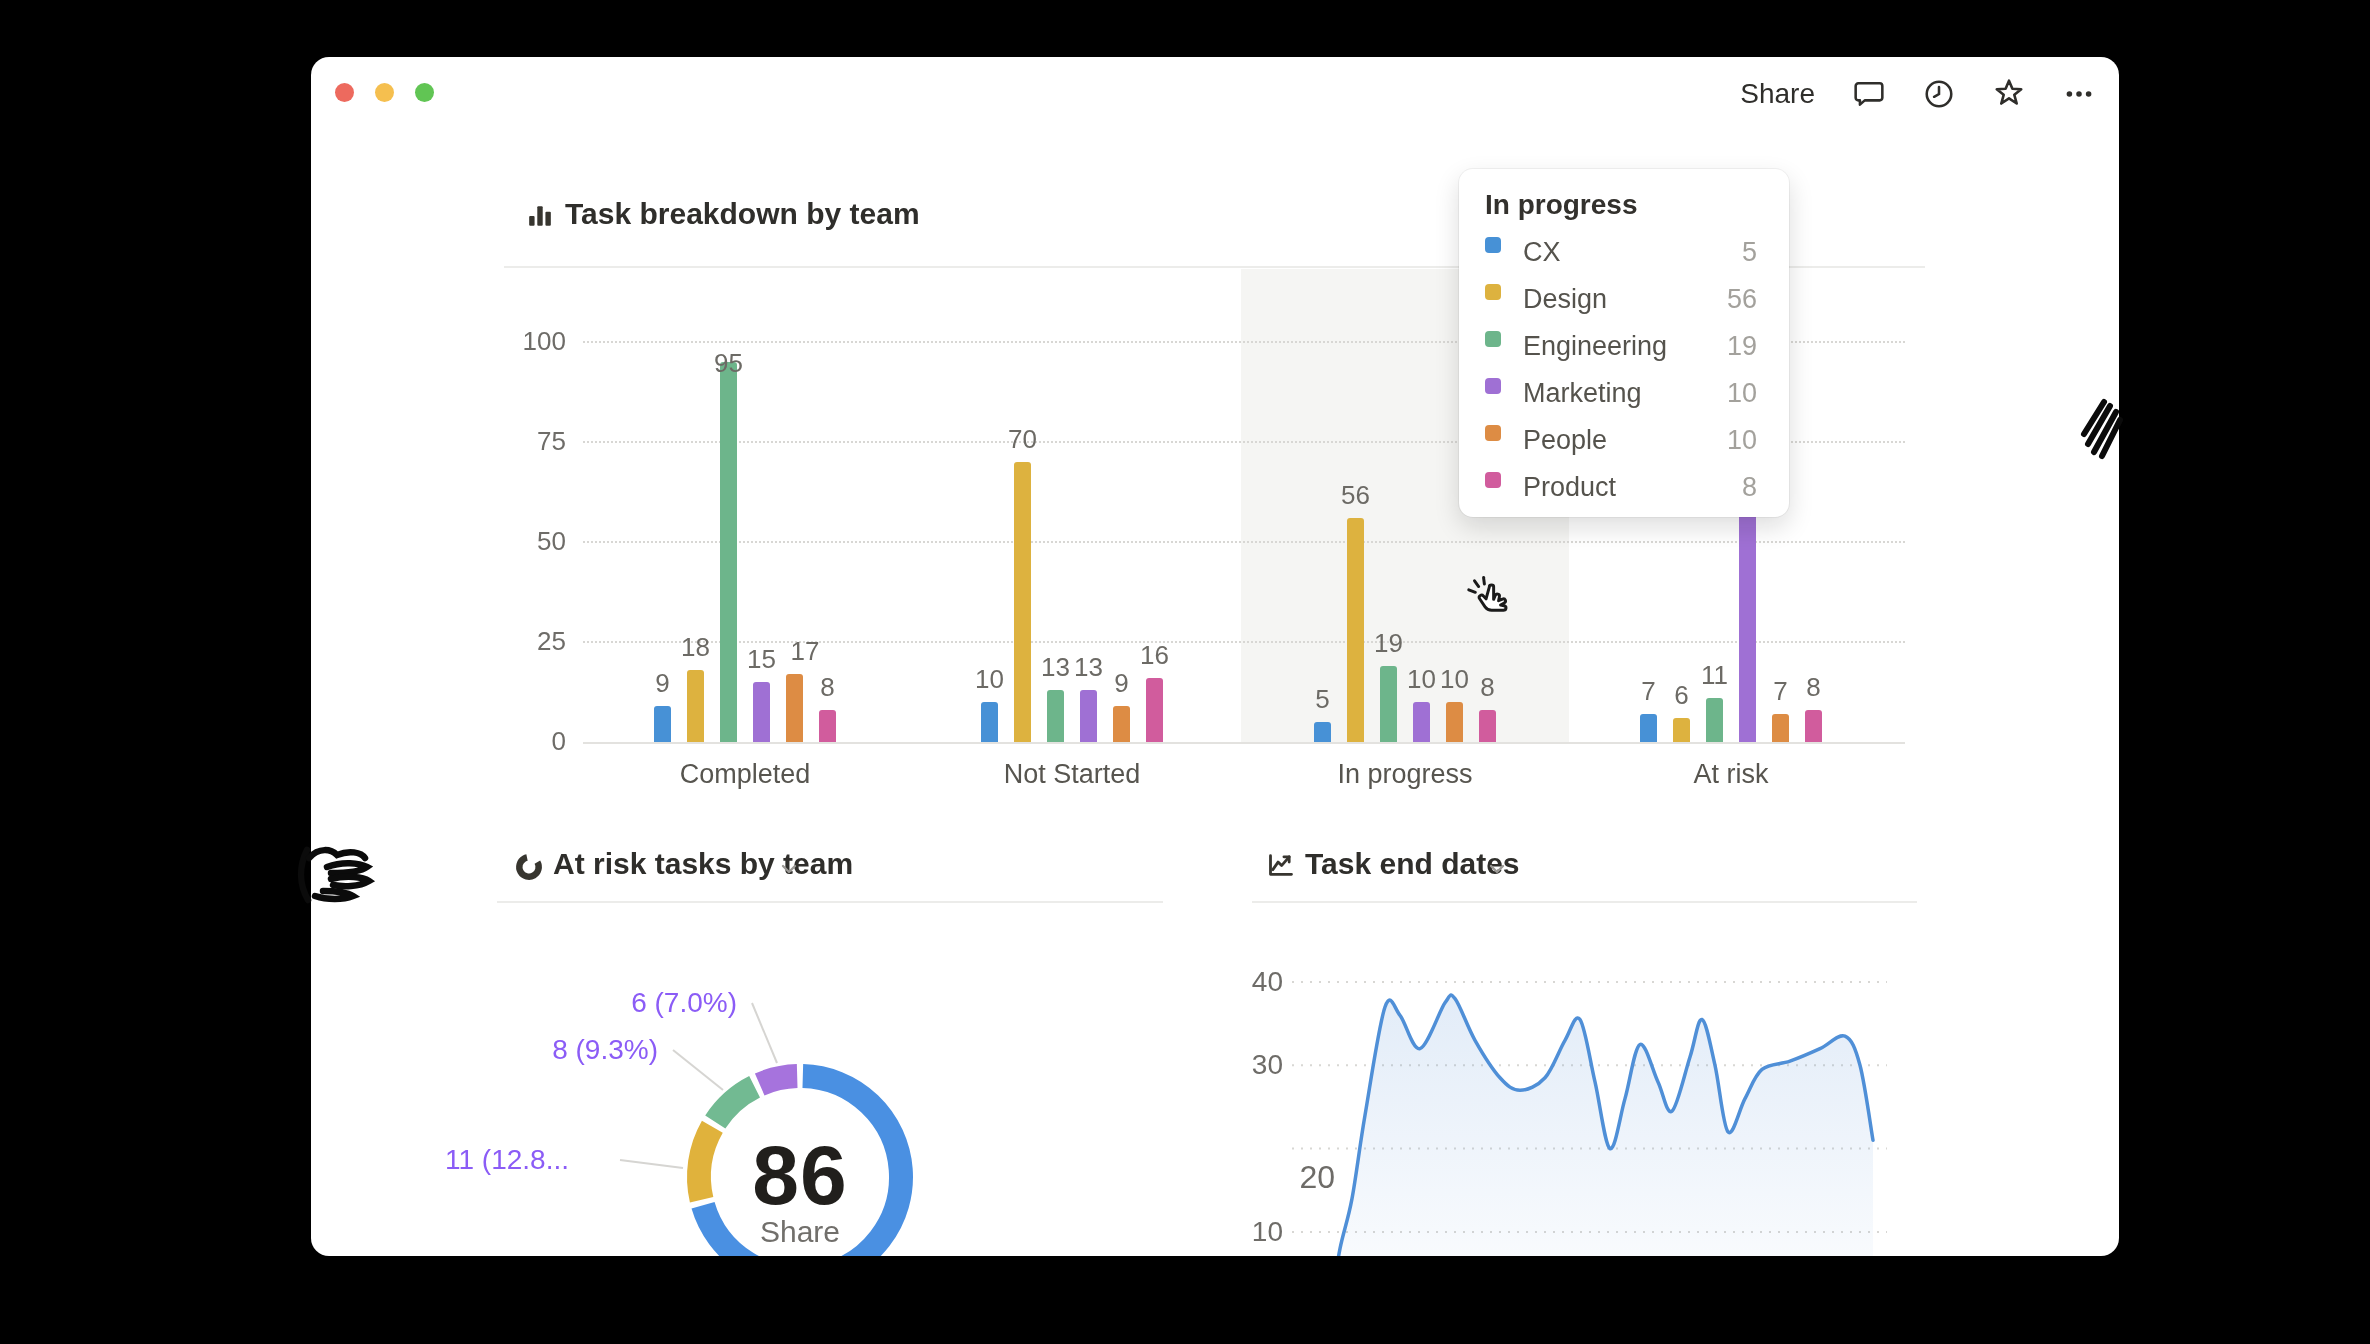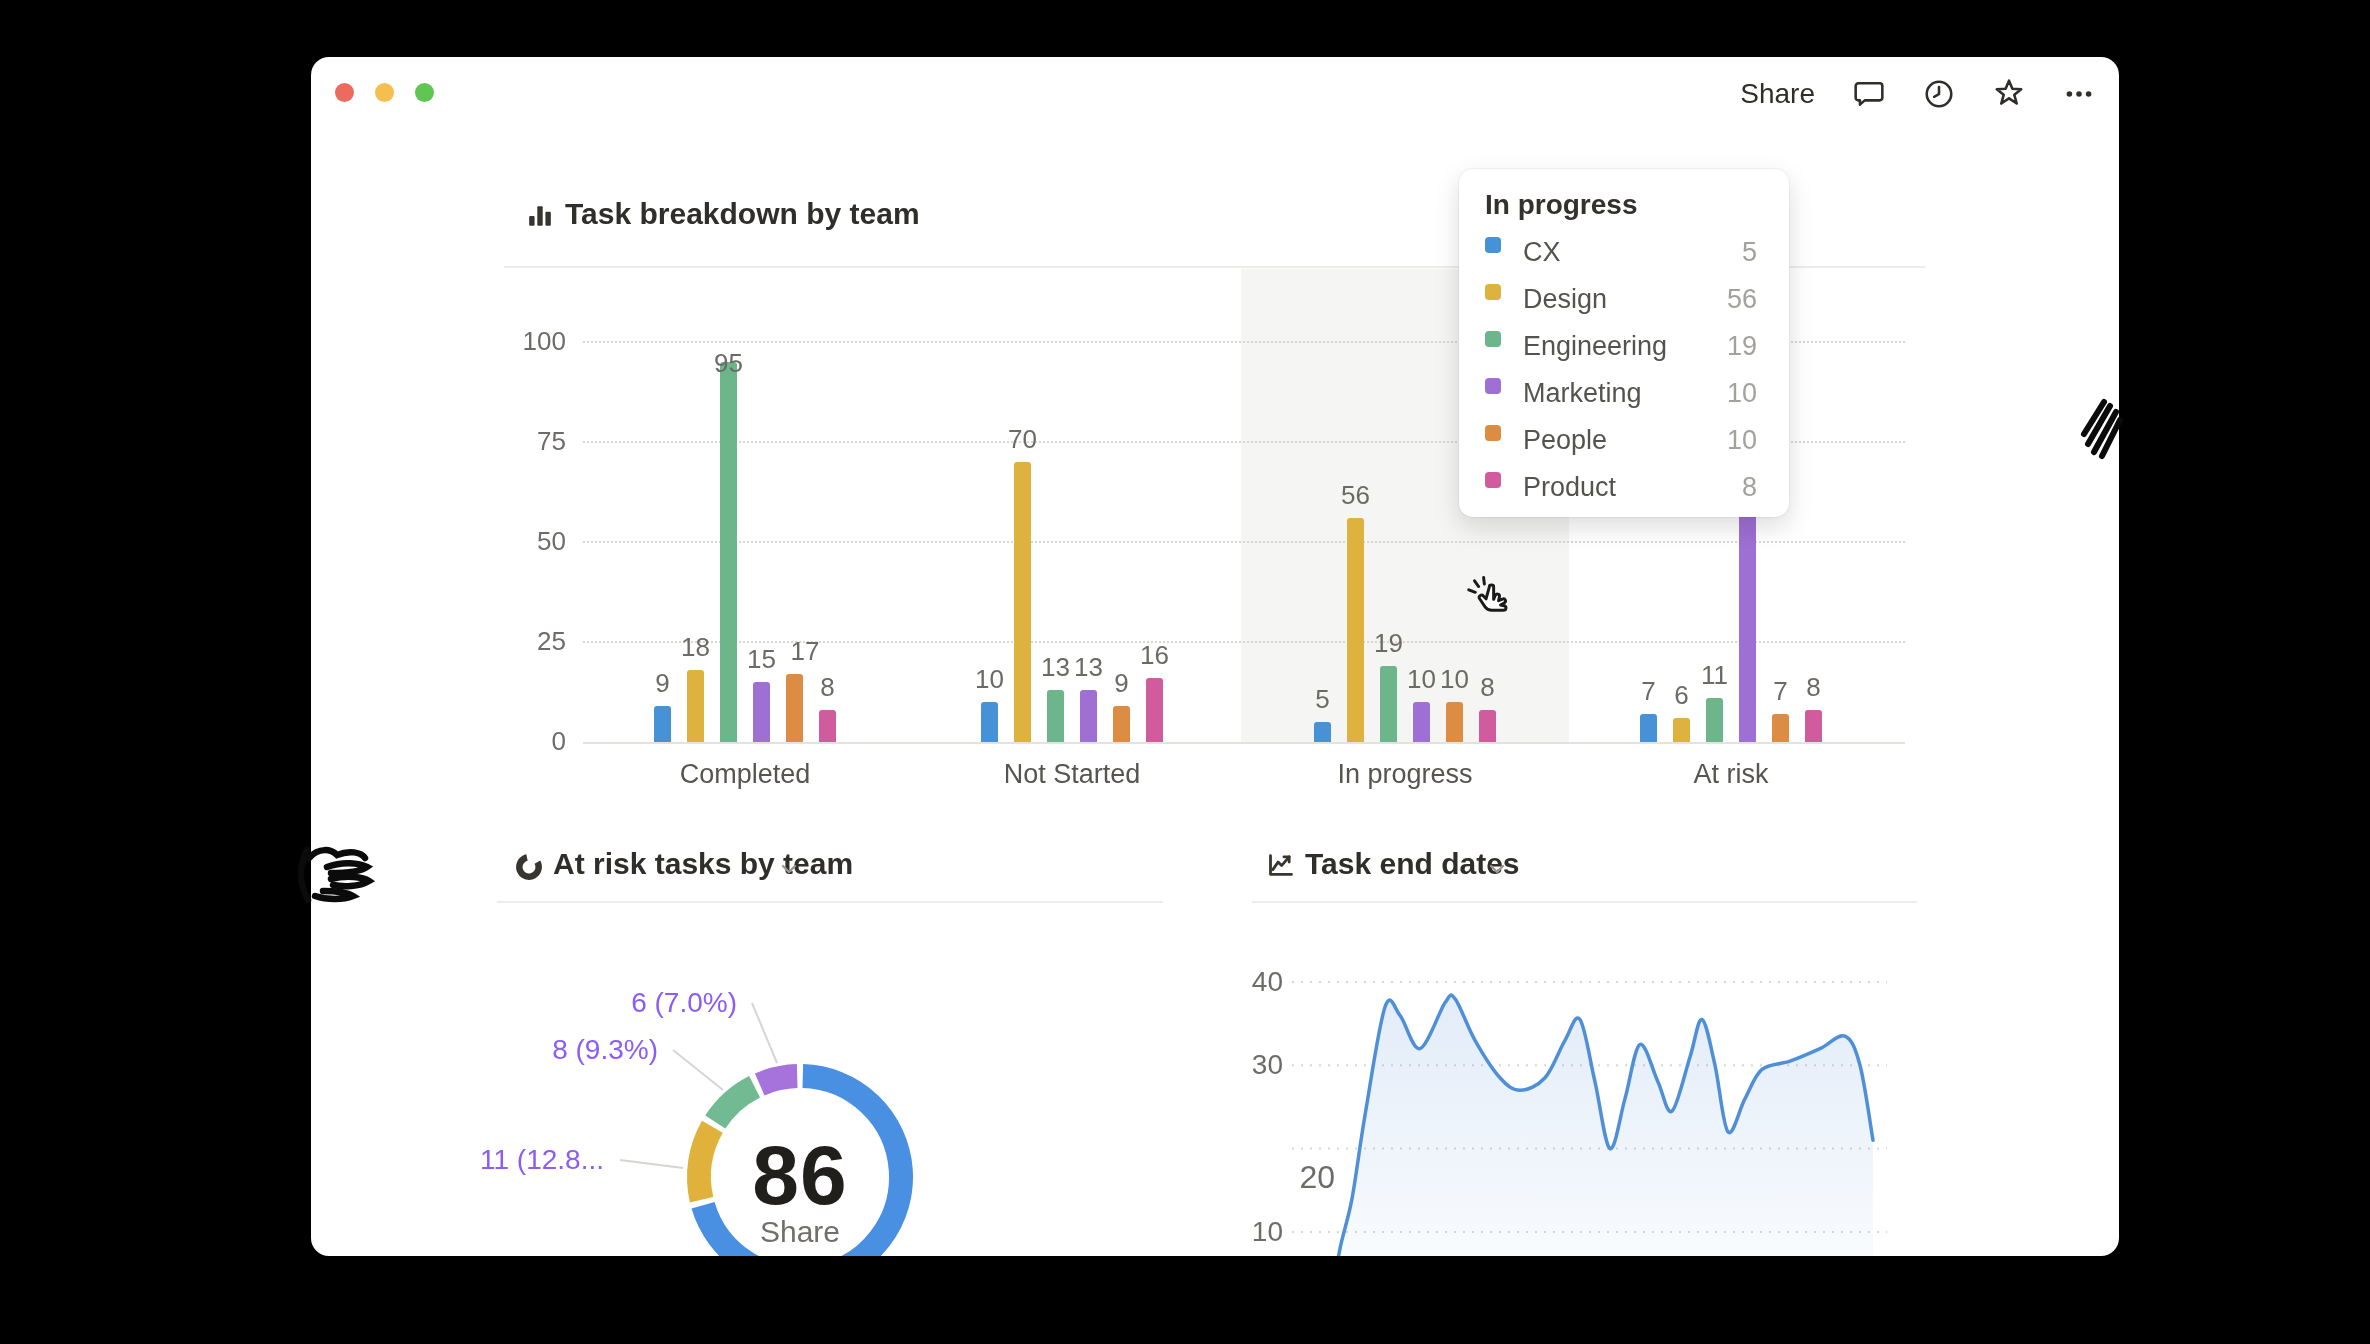--- a/index.html
+++ b/index.html
@@ -203,21 +203,21 @@
   </span>
   <div class="divider" style="left:186px;top:844px;width:666px;"></div>
 
   <svg id="leaders" class="abs" style="left:280px;top:920px;" width="420" height="279">
     <line x1="161" y1="26" x2="186" y2="86" stroke="#d6d5d2" stroke-width="2"></line>
     <line x1="82" y1="73" x2="132" y2="113" stroke="#d6d5d2" stroke-width="2"></line>
     <line x1="29" y1="183" x2="92" y2="191" stroke="#d6d5d2" stroke-width="2"></line>
   </svg>
   <div class="donutlab" style="right:1382px;top:930px;">6 (7.0%)</div>
   <div class="donutlab" style="right:1461px;top:977px;">8 (9.3%)</div>
-  <div class="donutlab" style="right:1515px;top:1087px;">11 (12.8...</div>
+  <div class="donutlab" style="right:1550px;top:1087px;">11 (12.8...</div>
 
   <svg id="donut" class="abs clip-svg" style="left:340px;top:950px;" width="300" height="249">
       <path d="M151.82008551108046,69.0393783809242 A101 101 0 1 1 52.035538305712095,198.2646982707577" fill="none" stroke="#4a90e2" stroke-width="24"></path>
       <path d="M50.60895077180939,192.8079247582013 A101 101 0 0 1 61.35161481469507,119.81274490063818" fill="none" stroke="#e0b23c" stroke-width="24"></path>
       <path d="M64.28980742738979,114.99833389513284 A101 101 0 0 1 103.5931463755291,79.78238728537606" fill="none" stroke="#72ba92" stroke-width="24"></path>
       <path d="M108.70002928670463,77.3883789122146 A101 101 0 0 1 146.1799144889195,69.0393783809242" fill="none" stroke="#a673dd" stroke-width="24"></path>
     </svg>
   <div id="donut-total">86</div>
   <div id="donut-total-label">Share</div>
 

